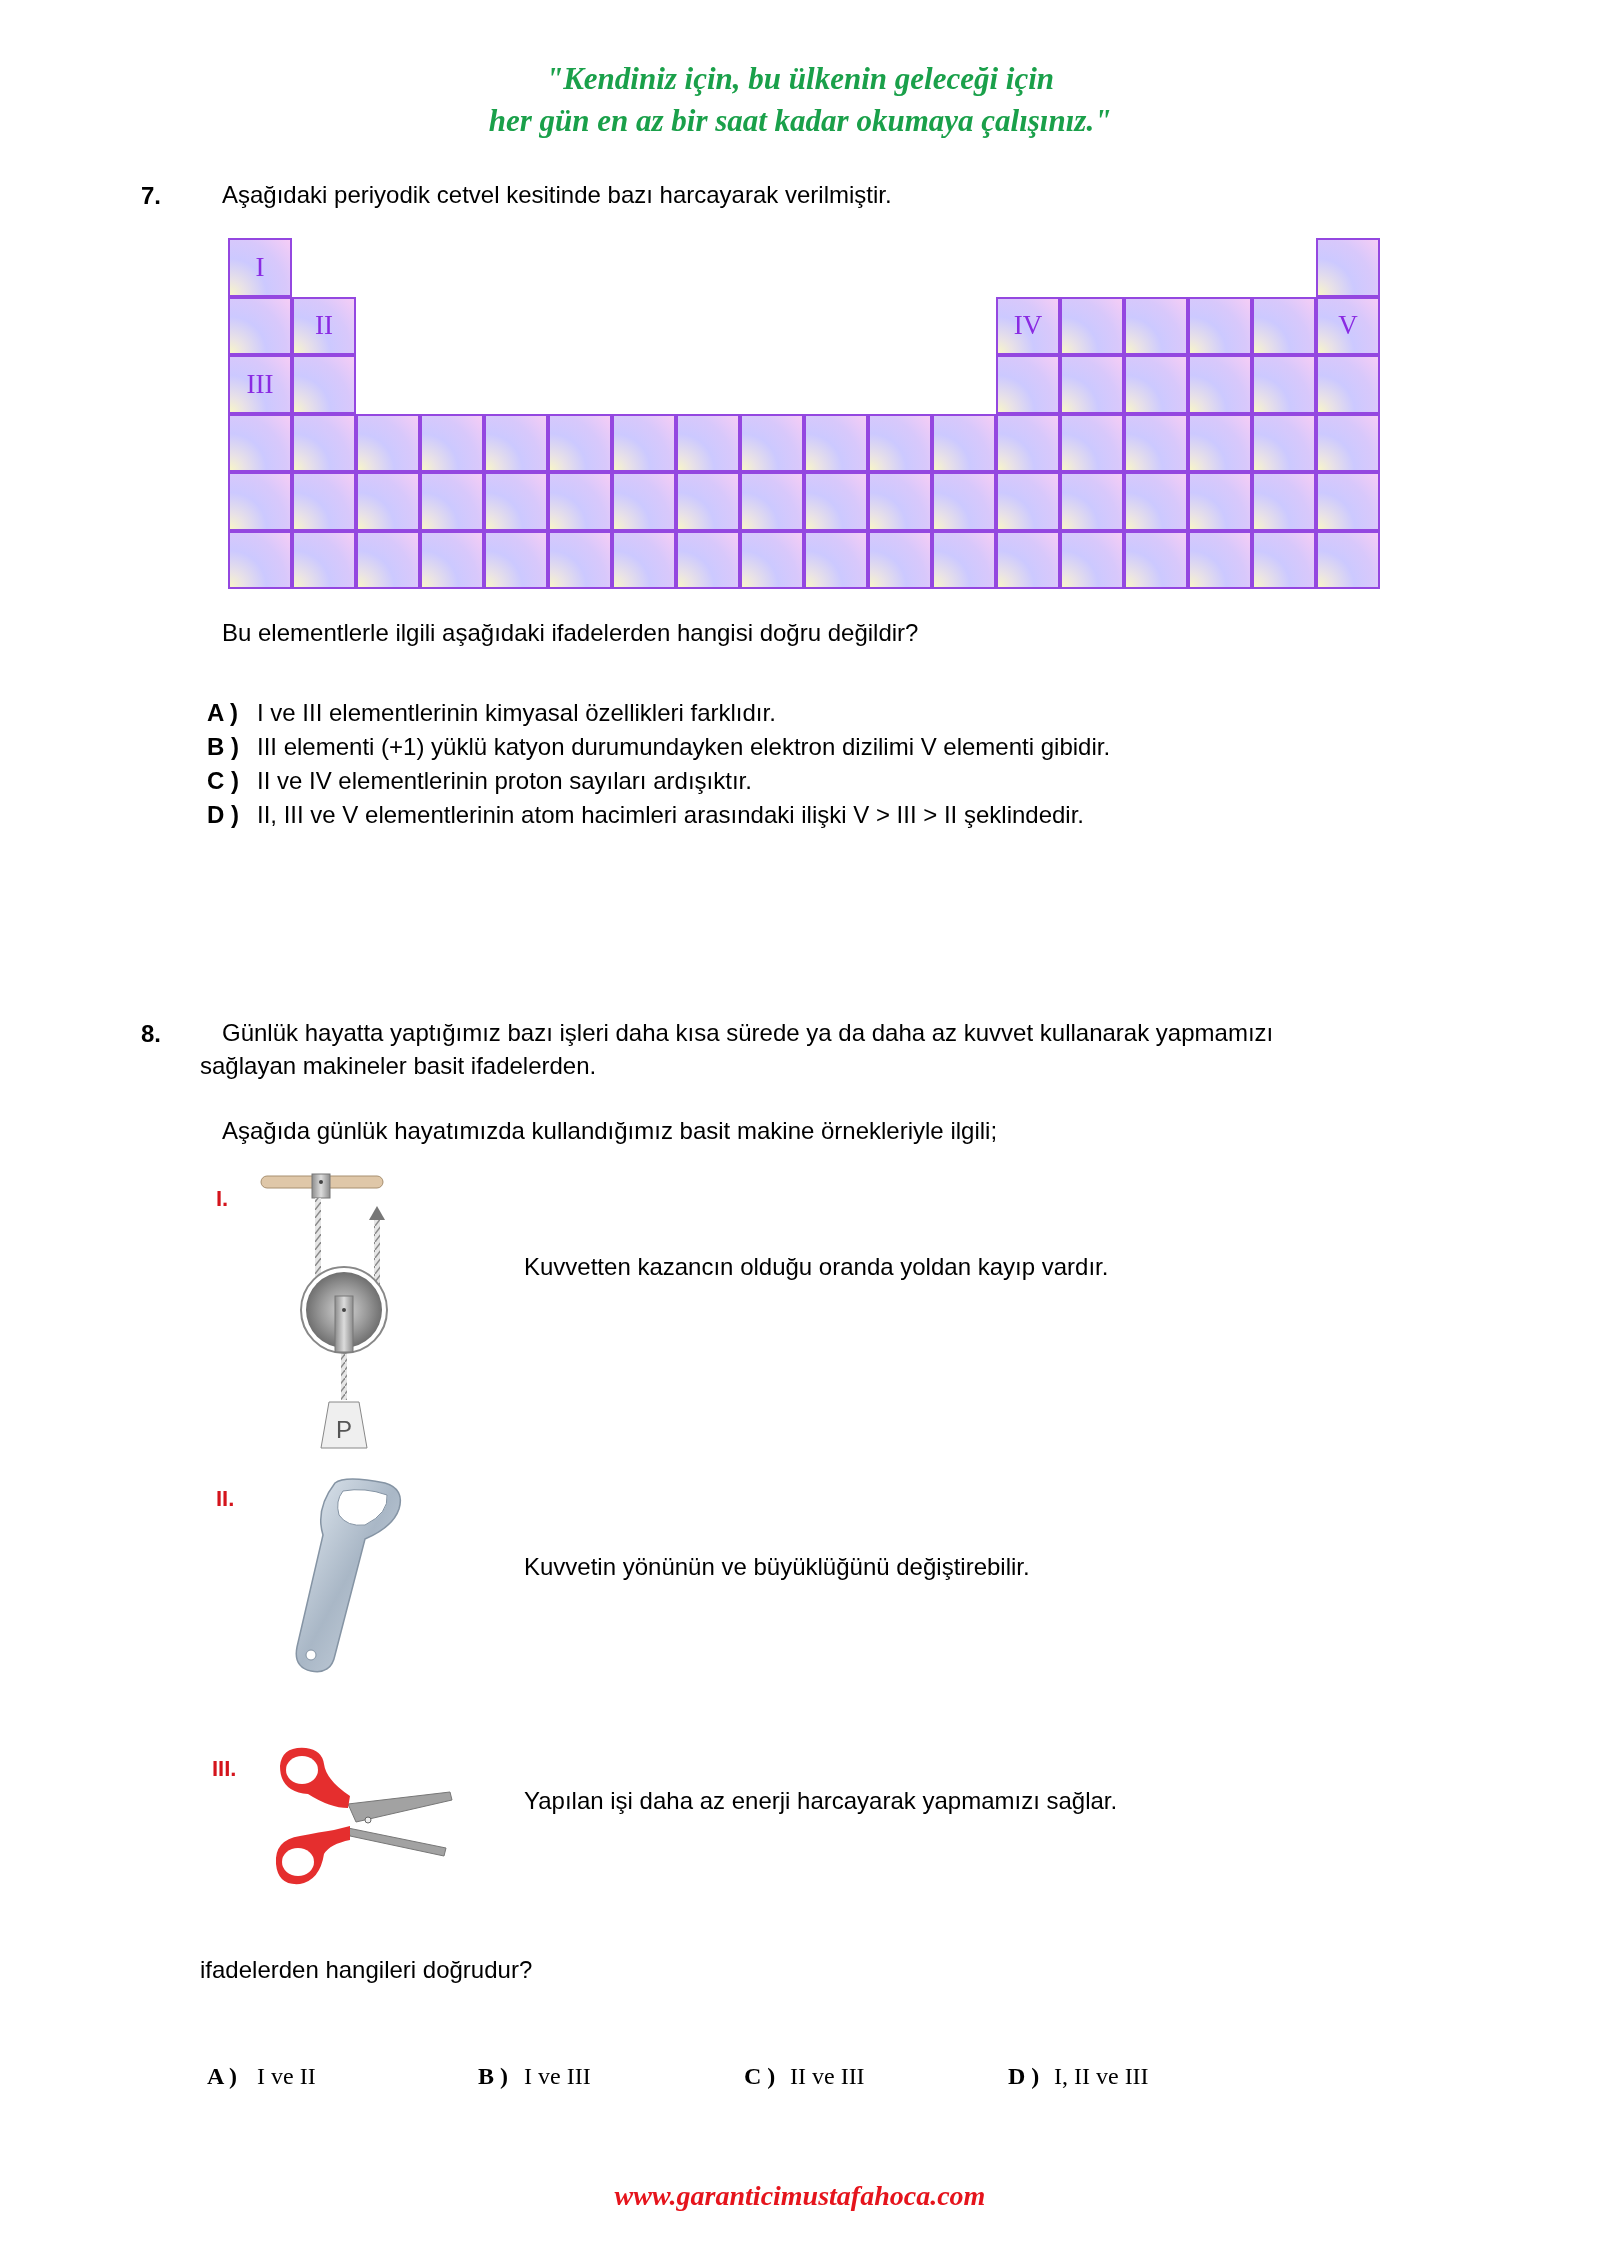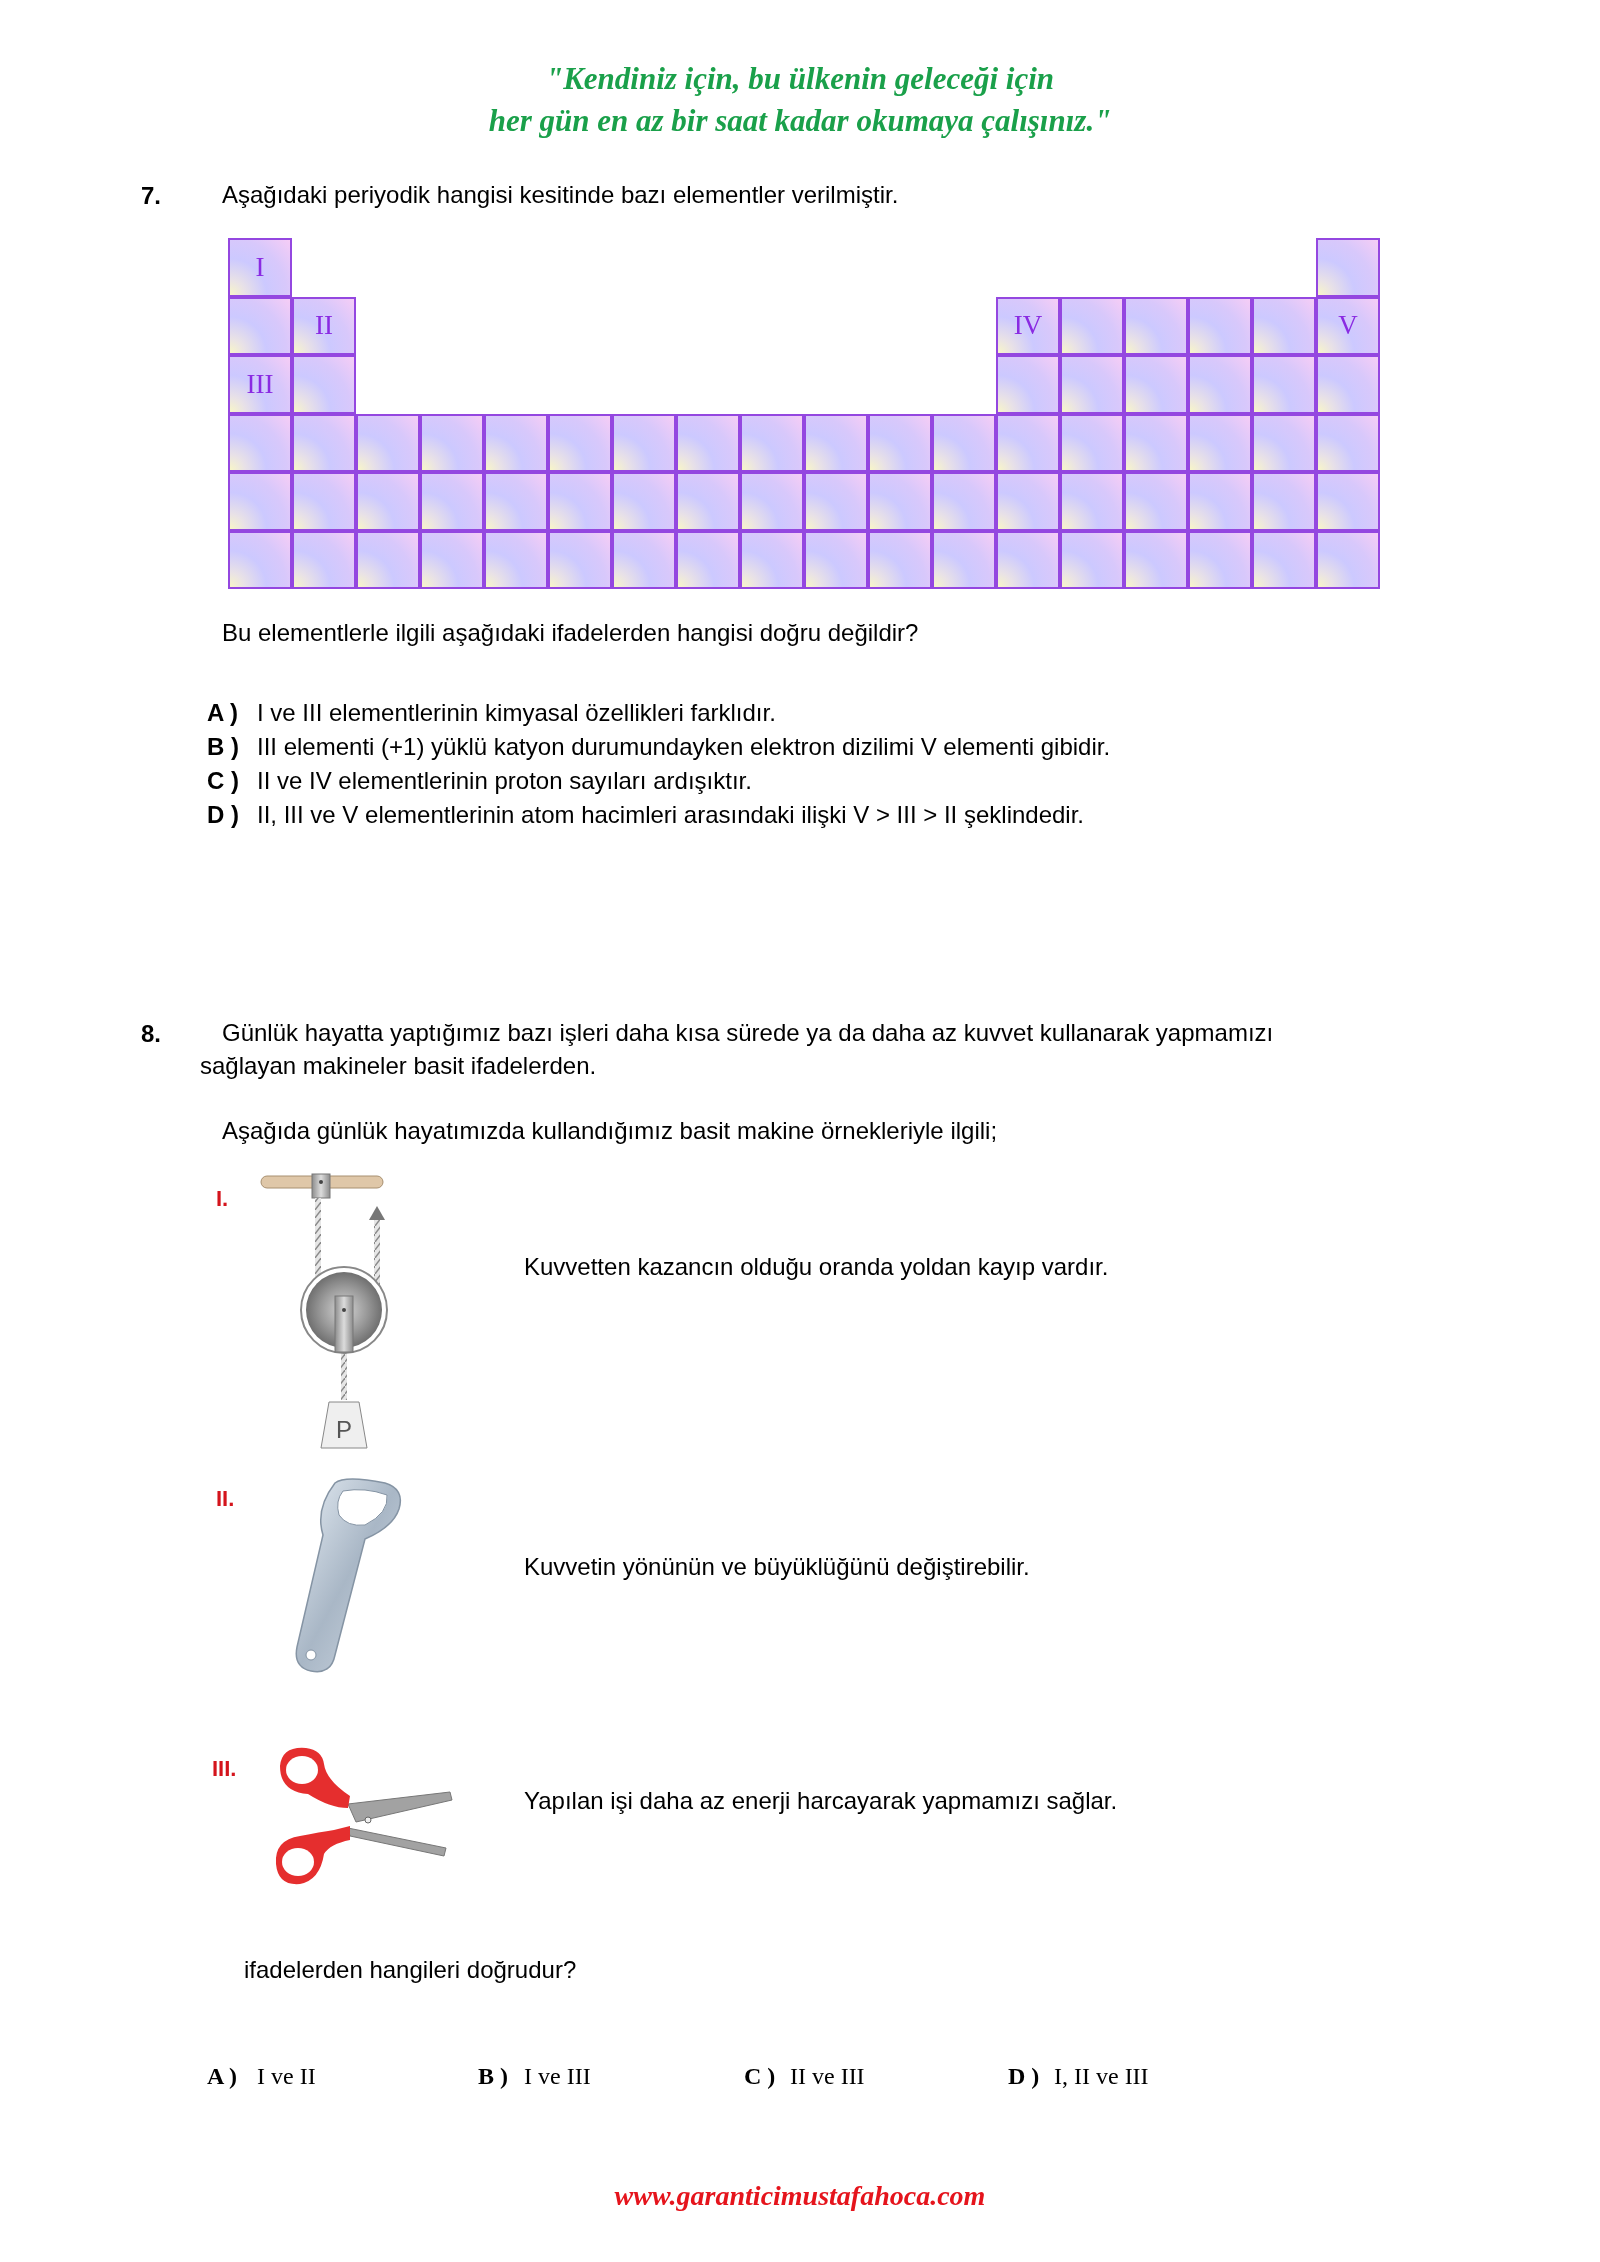--- a/index.html
+++ b/index.html
@@ -35,21 +35,21 @@
 </style>
 </head>
 <body>
 
 <div class="abs motto">
   <div>"Kendiniz için, bu ülkenin geleceği için</div>
   <div>her gün en az bir saat kadar okumaya çalışınız."</div>
 </div>
 
 <div class="abs qnum" style="left:141px; top:182px;">7.</div>
-<div class="abs txt" style="left:222px; top:180px;">Aşağıdaki periyodik hangisi kesitinde bazı elementler verilmiştir.</div>
+<div class="abs txt" style="left:222px; top:180px;">Aşağıdaki periyodik cetvel kesitinde bazı harcayarak verilmiştir.</div>
 
 <div class="abs" id="ptable">
     <div class="cell" style="left: 0px; top: 0px;">
       <span>I</span>
     </div>
     <div class="cell" style="left: 1088px; top: 0px;"></div>
     <div class="cell" style="left: 0px; top: 58.5px;"></div>
     <div class="cell" style="left: 64px; top: 58.5px; justify-content: center;">
       <span>II</span>
     </div>
@@ -207,20 +207,20 @@
   <circle cx="108" cy="76" r="3" fill="#eee" stroke="#666"></circle>
   <g>
     <path d="M20 22 Q22 2 46 4 Q62 6 64 20 Q66 36 90 52 L88 64 Q70 64 48 50 Q20 48 20 22 Z" fill="#e52e2e"></path>
     <ellipse cx="42" cy="26" rx="16" ry="14" fill="#fff"></ellipse>
     <path d="M16 120 Q14 96 40 92 Q60 88 74 86 L90 82 L90 96 Q70 100 64 110 Q60 136 40 140 Q18 142 16 120 Z" fill="#e52e2e"></path>
     <ellipse cx="38" cy="118" rx="16" ry="14" fill="#fff"></ellipse>
   </g>
 </svg>
 <div class="abs txt" style="left:524px; top:1786px;">Yapılan işi daha az enerji harcayarak yapmamızı sağlar.</div>
 
-<div class="abs txt" style="left:200px; top:1955px;margin-left:44px;">ifadelerden hangileri doğrudur?</div>
+<div class="abs txt" style="left:200px; top:1955px;">ifadelerden hangileri doğrudur?</div>
 
 <div class="abs opt ans-row" style="left:207px;"><span class="lbl">A )</span><span>I ve II</span></div>
 <div class="abs opt ans-row" style="left:478px;"><span class="lbl" style="width:46px">B )</span><span>I ve III</span></div>
 <div class="abs opt ans-row" style="left:744px;"><span class="lbl" style="width:46px">C )</span><span>II ve III</span></div>
 <div class="abs opt ans-row" style="left:1008px;"><span class="lbl" style="width:46px">D )</span><span>I, II ve III</span></div>
 
 <div class="abs footer">www.garanticimustafahoca.com</div>
 
 </body></html>

